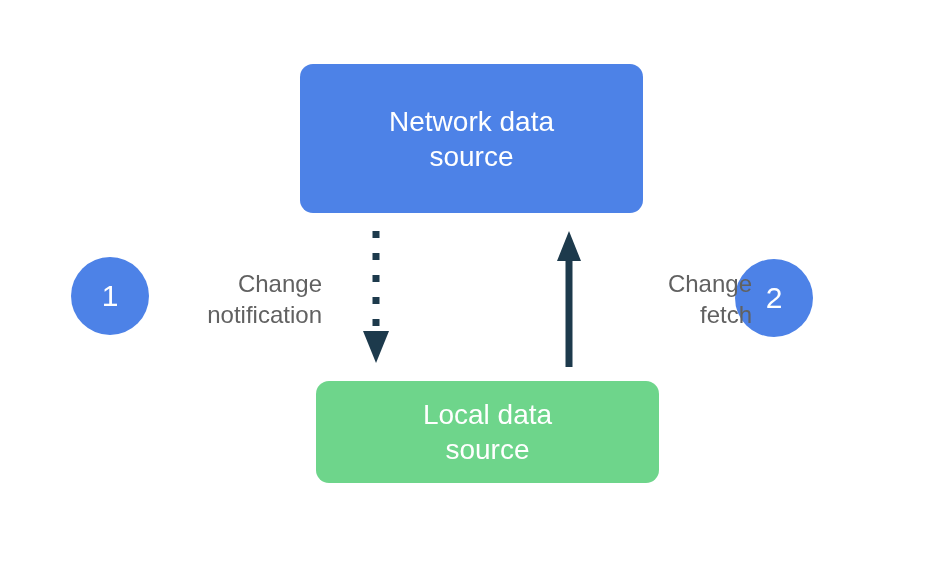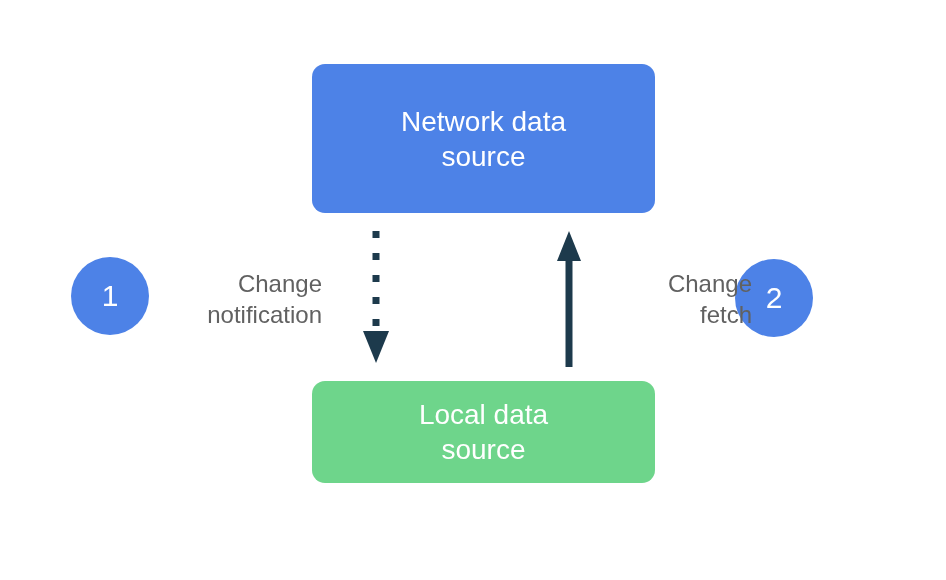--- a/index.html
+++ b/index.html
@@ -20,30 +20,29 @@
     width: 343px;
     border-radius: 13px;
     display: flex;
     align-items: center;
     justify-content: center;
     text-align: center;
     color: var(--node-text, #ffffff);
     font-size: 28px;
     line-height: 35px;
     white-space: pre-line;
-    margin-left: 12px;
   }
   .node-network {
     left: 300px;
     top: 64px;
     height: 149px;
     background: var(--node-blue, #4d82e7);
   }
   .node-local {
-    left: 300px;
+    left: 316px;
     top: 381px;
     height: 102px;
     background: var(--node-green, #6ed58b);
   }
   .badge {
     position: absolute;
     width: 78px;
     height: 78px;
     border-radius: 50%;
     background: var(--node-blue, #4d82e7);

